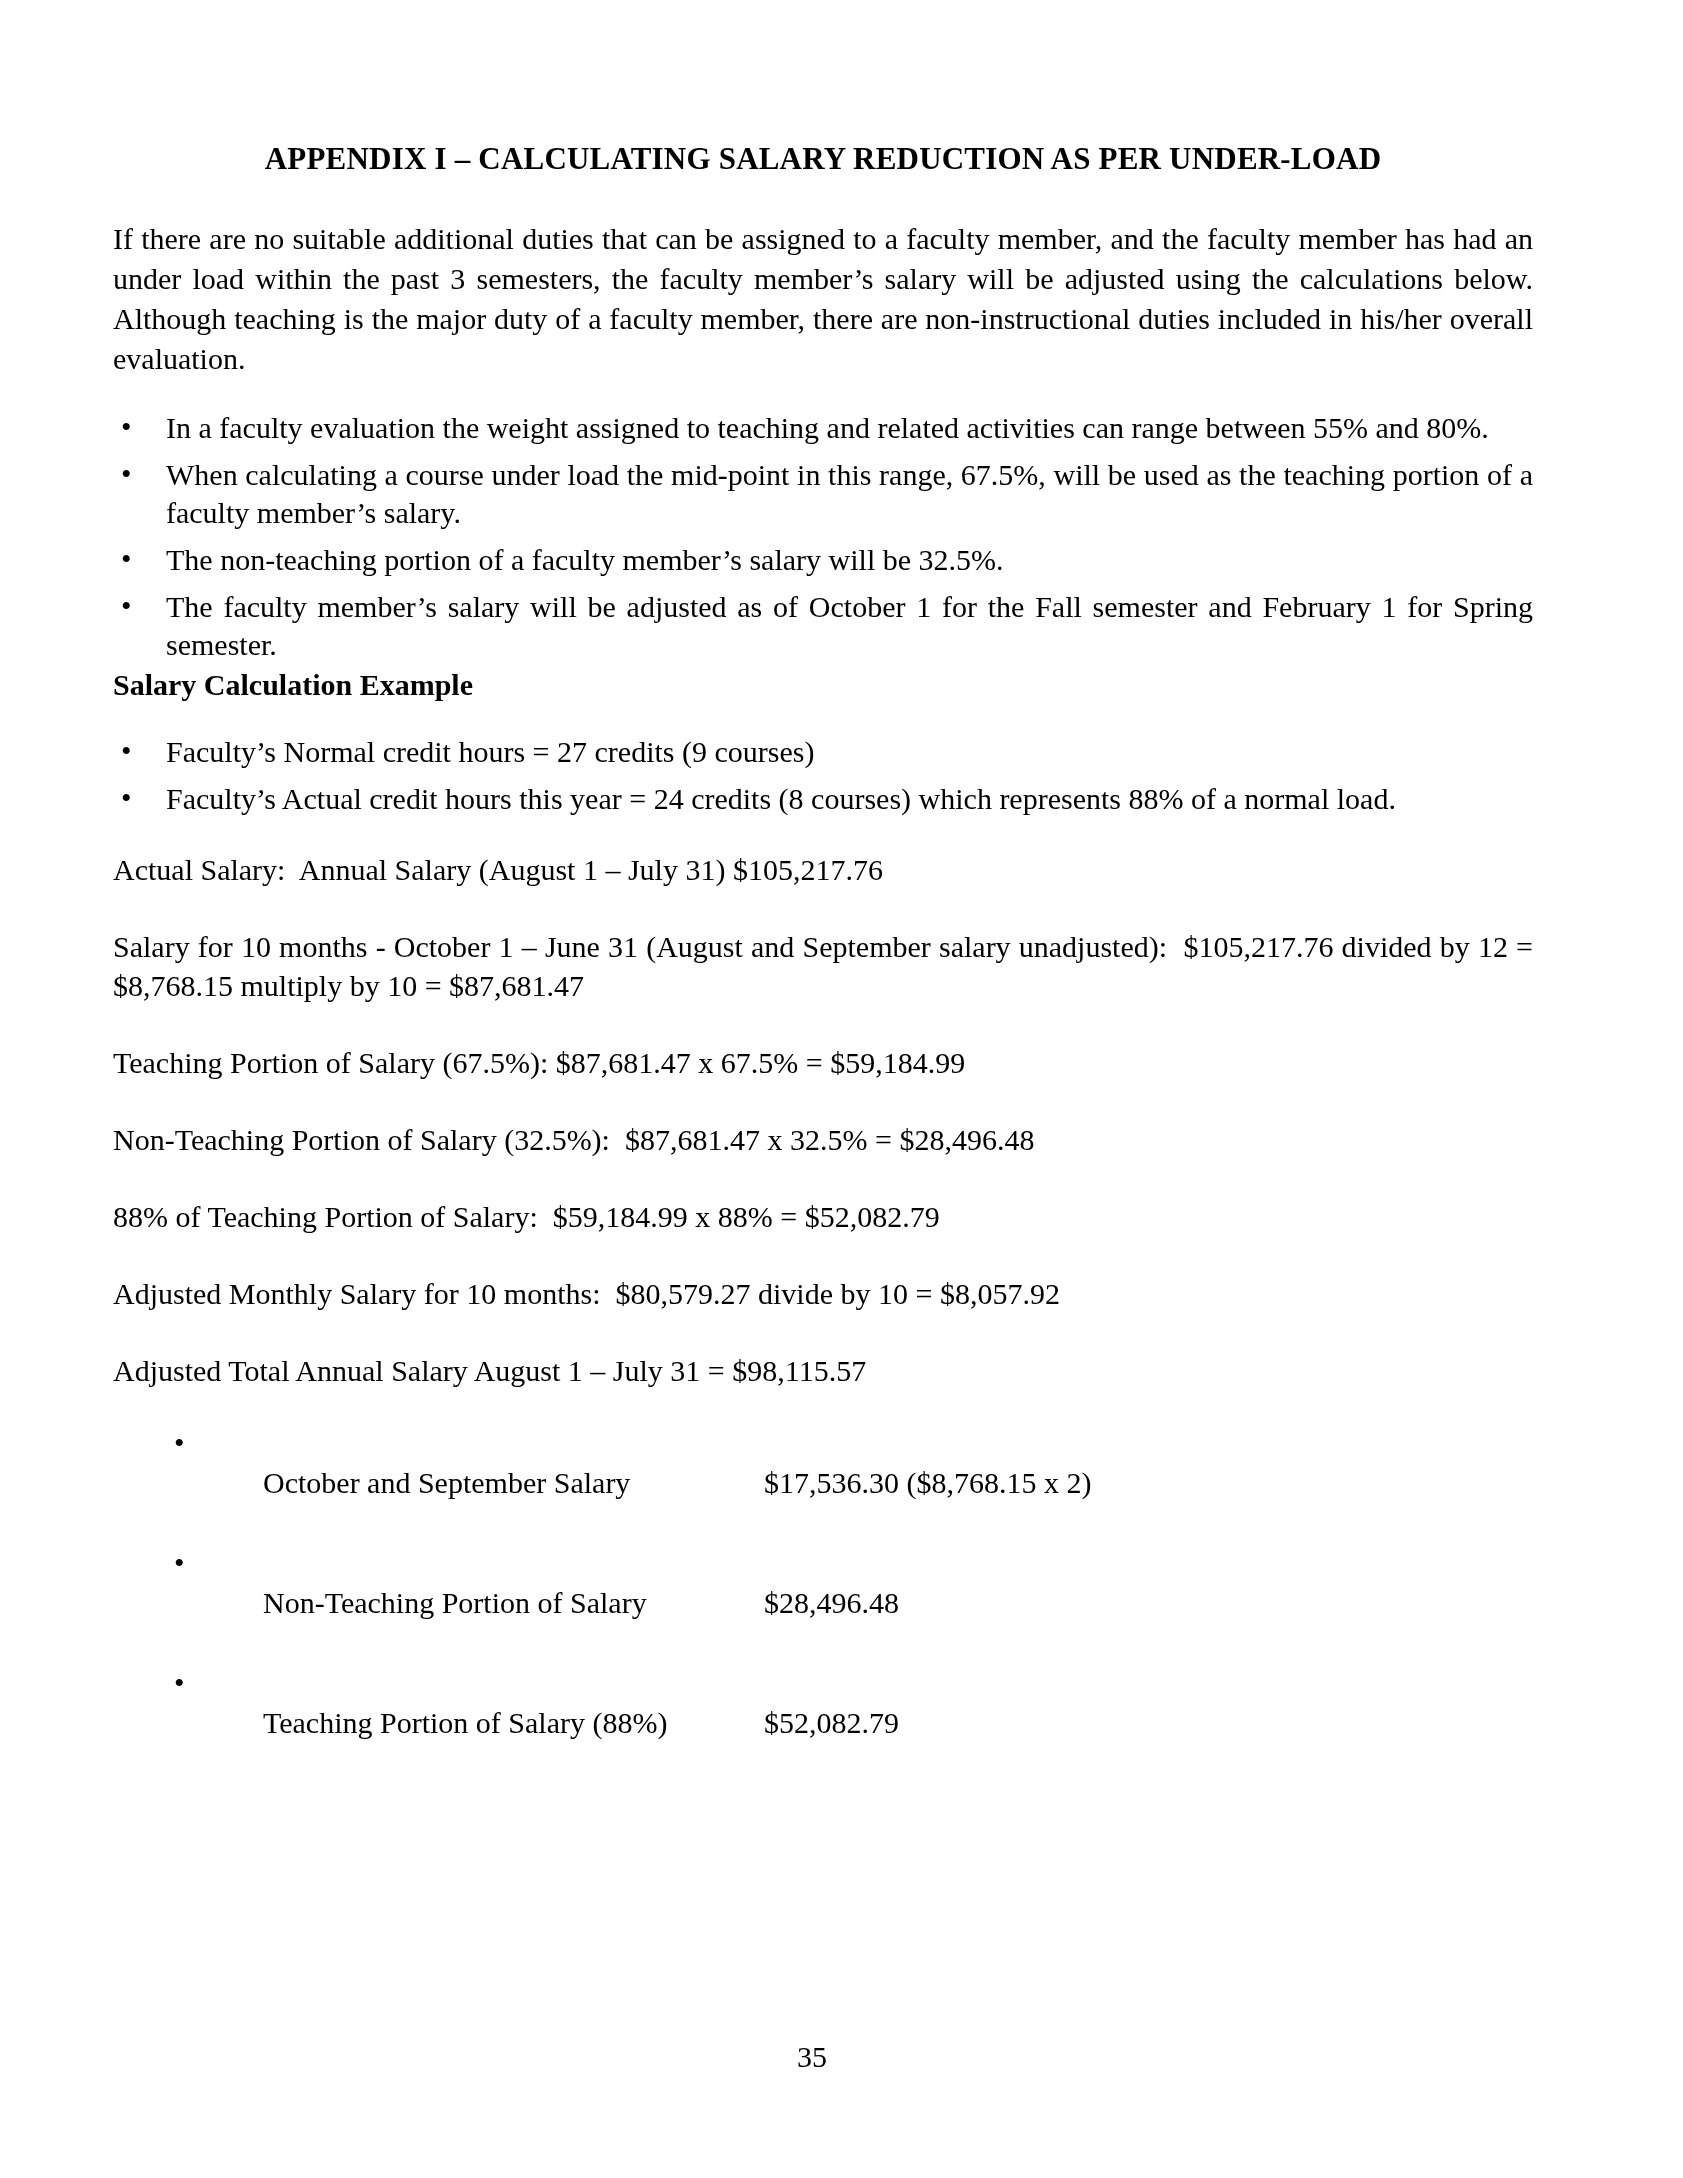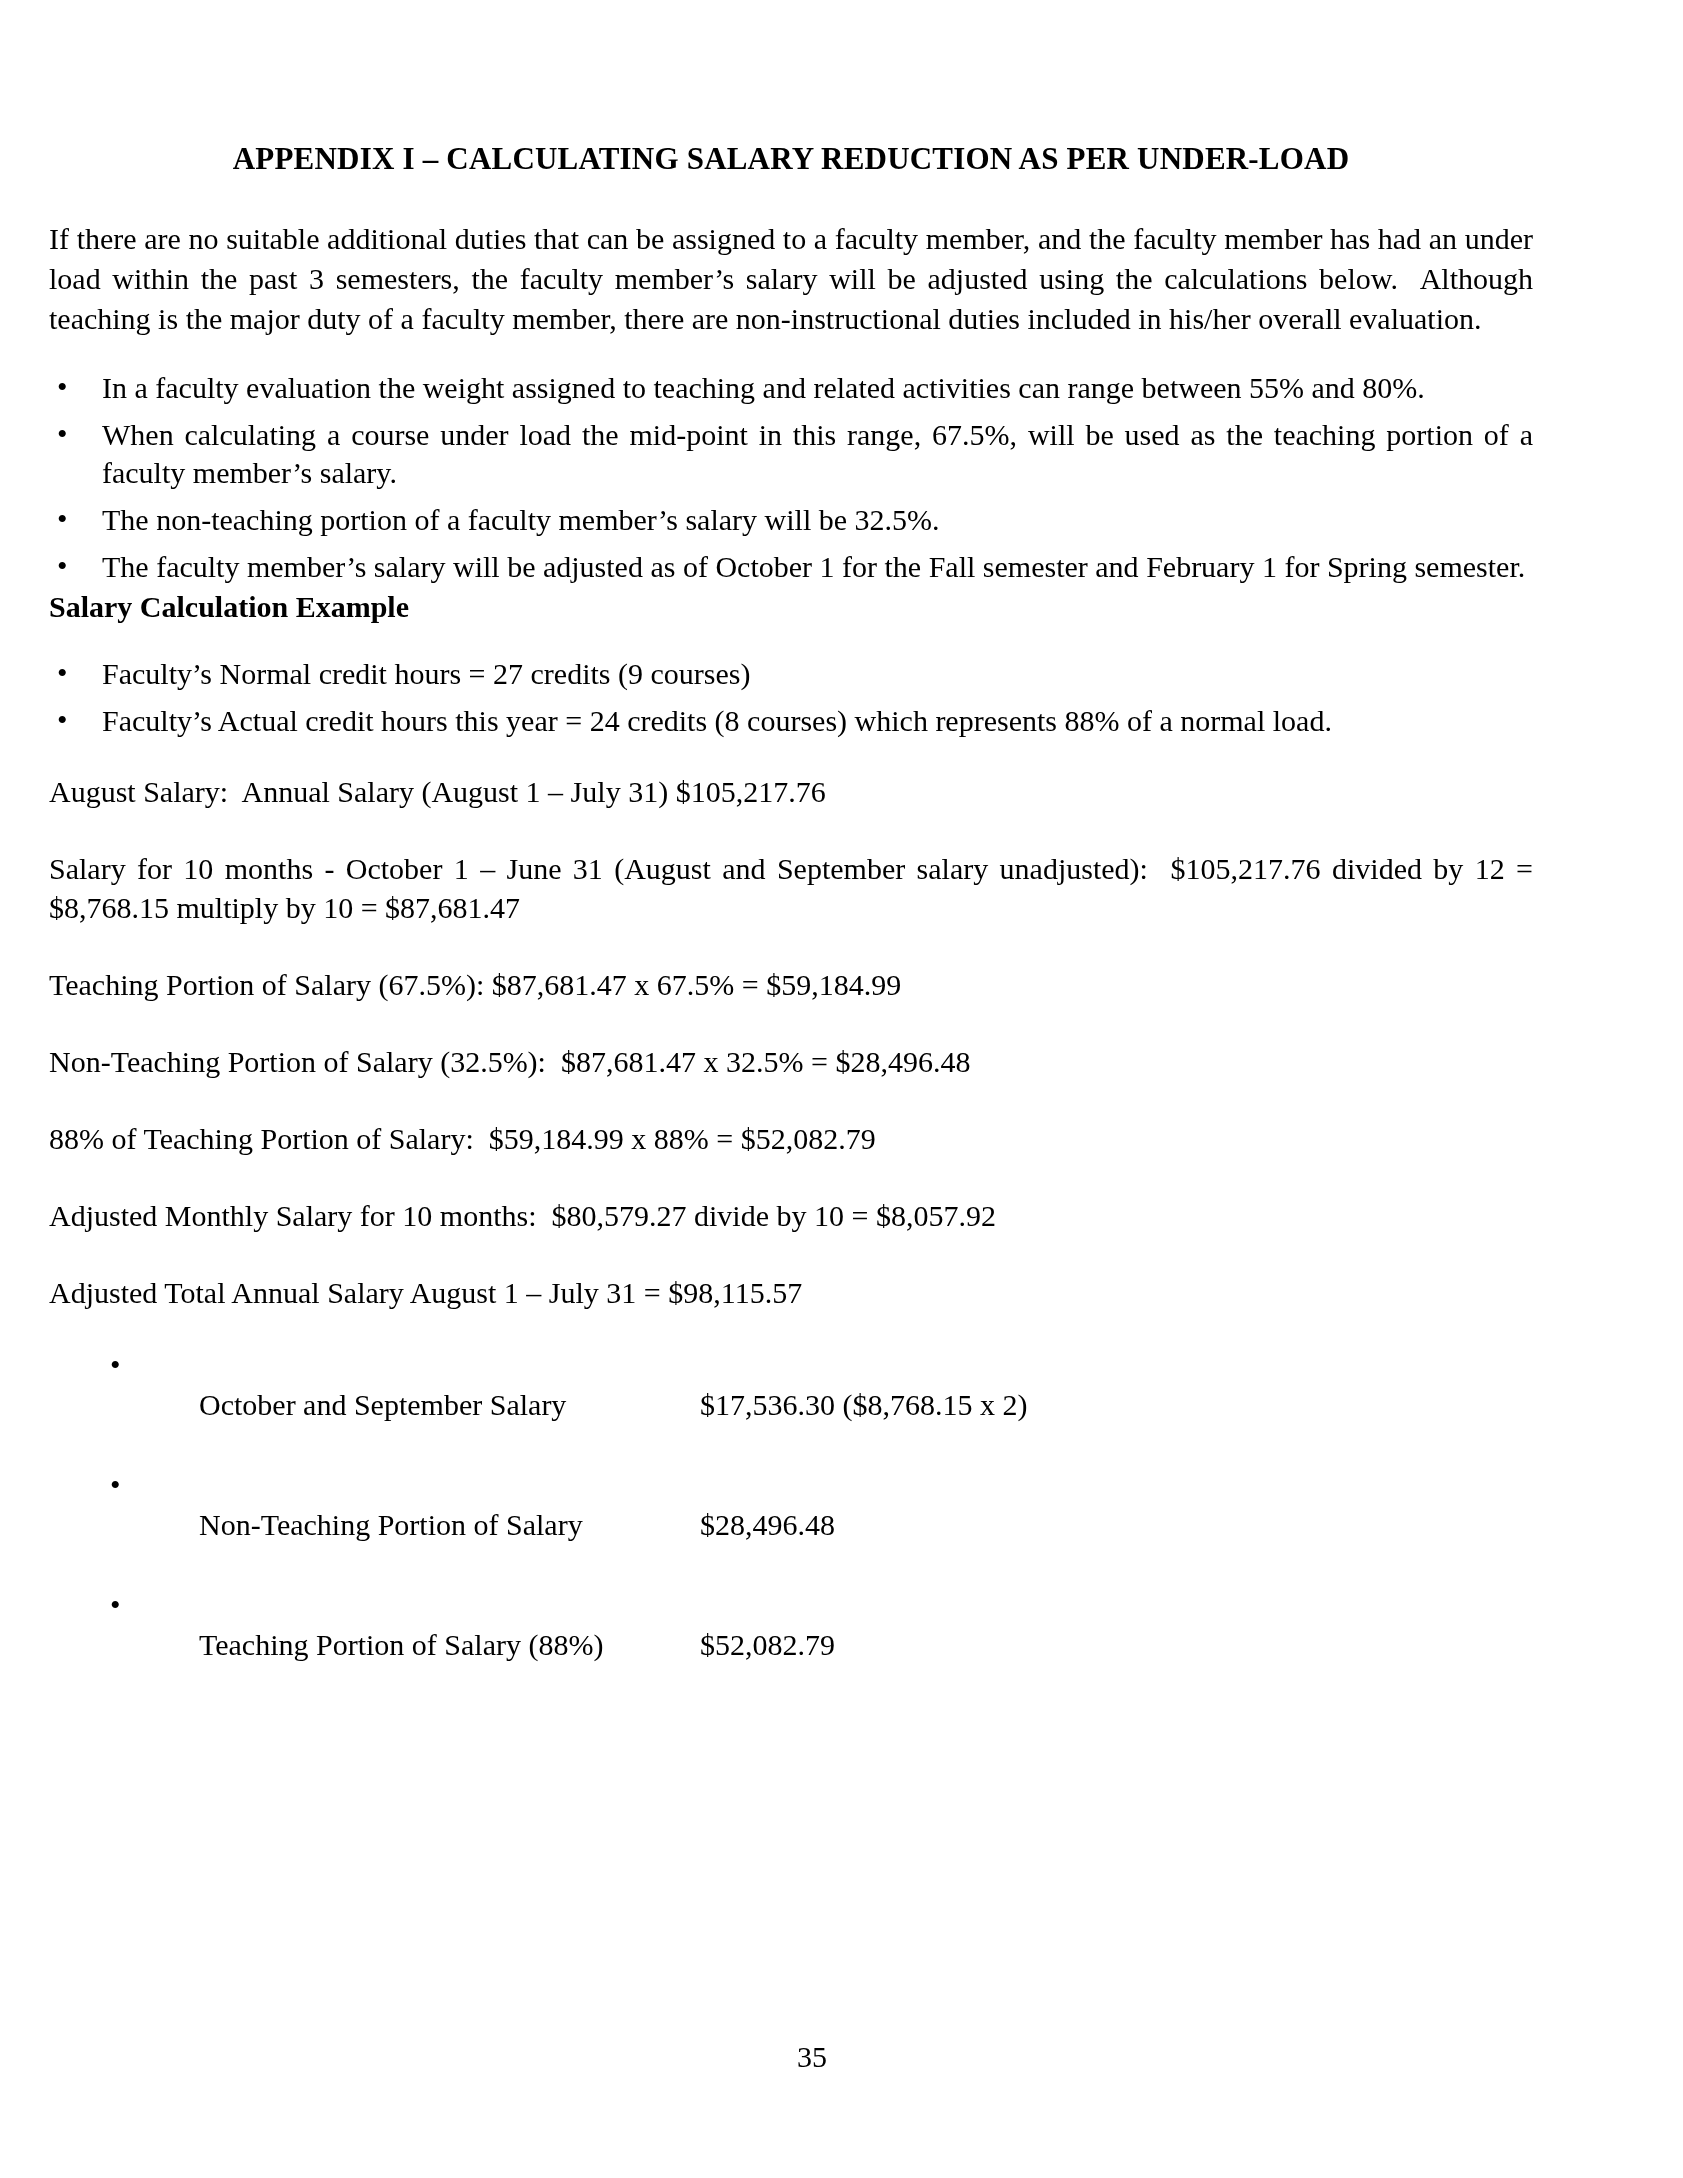--- a/index.html
+++ b/index.html
@@ -5,21 +5,21 @@
   * { margin: 0; padding: 0; box-sizing: border-box; }
   html, body { background: #ffffff; }
   body {
     width: 1683px; height: 2178px;
     position: relative;
     font-family: "Liberation Serif", serif;
     color: #000000;
   }
   .page {
     position: absolute; inset: 0;
-    padding: 139px 150px 0 49px;
+    padding: 139px 150px 0 113px;
     background: #ffffff;
   }
   .title {
     font-size: 31px; font-weight: bold;
     text-align: center; line-height: 40px;
     letter-spacing: 0.2px;
   }
   .intro {
     margin-top: 40px;
     font-size: 30px; line-height: 40px;
@@ -92,21 +92,21 @@
   </ul>
 
   <div class="example-heading">Salary Calculation Example</div>
 
   <ul class="bullets example">
     <li><span>Faculty’s Normal credit hours = 27 credits (9 courses)</span></li>
     <li><span>Faculty’s Actual credit hours this year = 24 credits (8 courses) which represents 88% of a normal load.</span></li>
   </ul>
 
   <div class="calc">
-    <p class="first"><b>August Salary:</b><span>  Annual Salary (August 1 – July 31) </span><b>$105,217.76</b></p>
+    <p class="first"><b>Actual Salary:</b><span>  Annual Salary (August 1 – July 31) </span><b>$105,217.76</b></p>
     <p><b>Salary for 10 months - October 1 – June 31 </b><span>(August and September salary unadjusted)</span><b>:</b><span>  $105,217.76 divided by 12 = $8,768.15 multiply by 10 = </span><b>$87,681.47</b></p>
     <p><b>Teaching Portion of Salary (67.5%):</b><span> $87,681.47 x 67.5% = </span><b>$59,184.99</b></p>
     <p><b>Non-Teaching Portion of Salary (32.5%):</b><span>  $87,681.47 x 32.5% = </span><b>$28,496.48</b></p>
     <p><b>88% of Teaching Portion of Salary:</b><span>  $59,184.99 x 88% = </span><b>$52,082.79</b></p>
     <p><b>Adjusted Monthly Salary for 10 months:</b><span>  $80,579.27 divide by 10 = </span><b>$8,057.92</b></p>
     <p><b>Adjusted Total Annual Salary August 1 – July 31 = $98,115.57</b></p>
   </div>
 
   <ul class="breakdown">
     <li>

